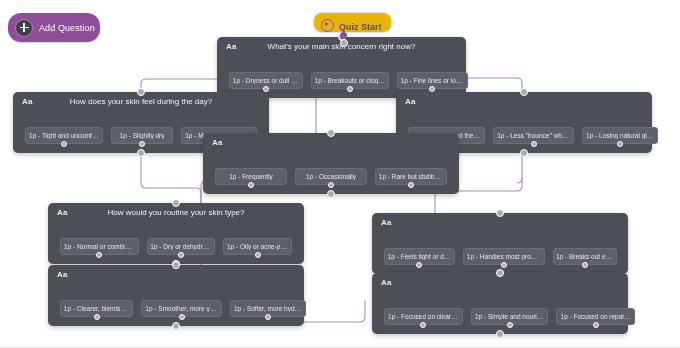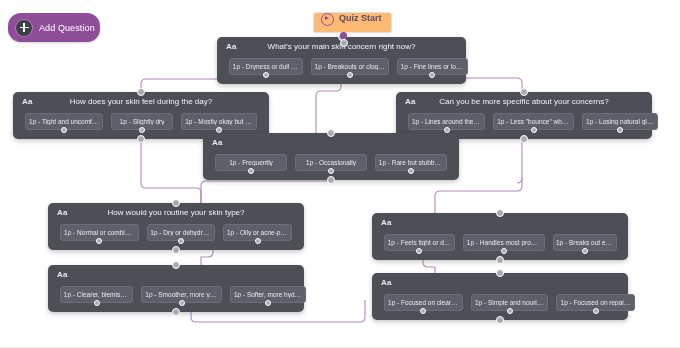--- a/index.html
+++ b/index.html
@@ -43,24 +43,24 @@
   #add-question .plus-circle:before{left:3.5px;top:7.3px;width:9px;height:1.6px;}
   #add-question .plus-circle:after{top:3.5px;left:7.2px;width:1.6px;height:9px;}
   #add-question .aq-label{
     color:#ffffff;font-size:9px;margin-left:7px;letter-spacing:.1px;white-space:nowrap;
   }
 
   
   #quiz-start{
     position:absolute;left:313px;top:12px;
     height:21px;
-    background:#fdba74;
+    background:#eab308;
     border:1px solid #e2e0e4;
-    border-radius:3px;
-    display:flex;align-items:flex-start;
+    border-radius:9px;
+    display:flex;align-items:flex-end;
     padding:0 9px 0 7px;
     box-sizing:border-box;
     z-index:35;
     box-shadow:0 1px 2px rgba(0,0,0,.06);
   }
   #quiz-start .play-ic{
     width:11px;height:11px;border-radius:50%;
     border:1.2px solid #8e4d98;position:relative;flex:0 0 auto;
   }
   #quiz-start .play-ic:after{
@@ -76,21 +76,21 @@
   
   .qcard{
     position:absolute;
     background:#4d4f57;
     border-radius:5px;
     box-sizing:border-box;
     box-shadow:0 2px 5px rgba(0,0,0,.22);
     z-index:20;
   }
   .qcard .qhead{
-    position:relative;height:21px;
+    position:relative;height:35px;
   }
   .qcard .aa{
     position:absolute;left:9px;top:5px;
     color:#e8e8ea;font-size:8px;font-weight:bold;letter-spacing:.2px;
   }
   .qcard .qtitle{
     position:absolute;left:0;right:0;top:5px;
     text-align:center;color:#f2f2f4;font-size:8px;
     white-space:nowrap;overflow:hidden;text-overflow:ellipsis;
     padding:0 22px;box-sizing:border-box;
@@ -239,21 +239,20 @@
         <div class="hdl small out"></div>
       </div>
     </div>
     <div class="hdl bot"></div>
   </div>
 
   <div class="qcard" id="card-concerns-specific" style="left:396px;top:92px;width:256px;">
     <div class="hdl top"></div>
     <div class="qhead">
       <span class="aa">Aa</span>
-      <span class="qtitle">Can you be more specific about your concerns?</span>
     </div>
     <div class="opts">
       <div class="opt">
         <span>1p - Lines around the ey...</span>
         <div class="hdl small out"></div>
       </div>
       <div class="opt">
         <span>1p - Less "bounce" when ...</span>
         <div class="hdl small out"></div>
       </div>

